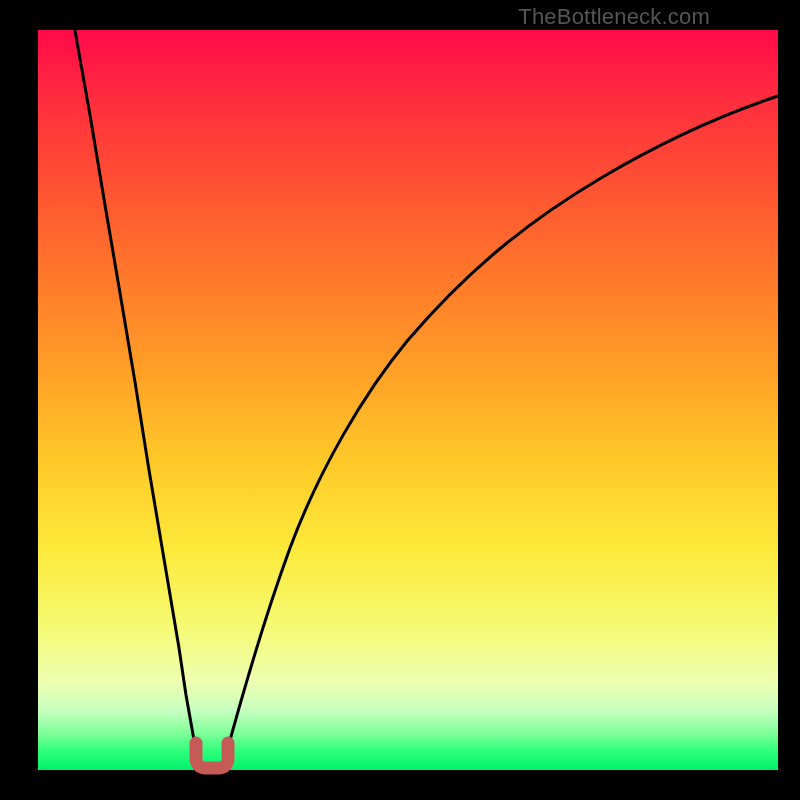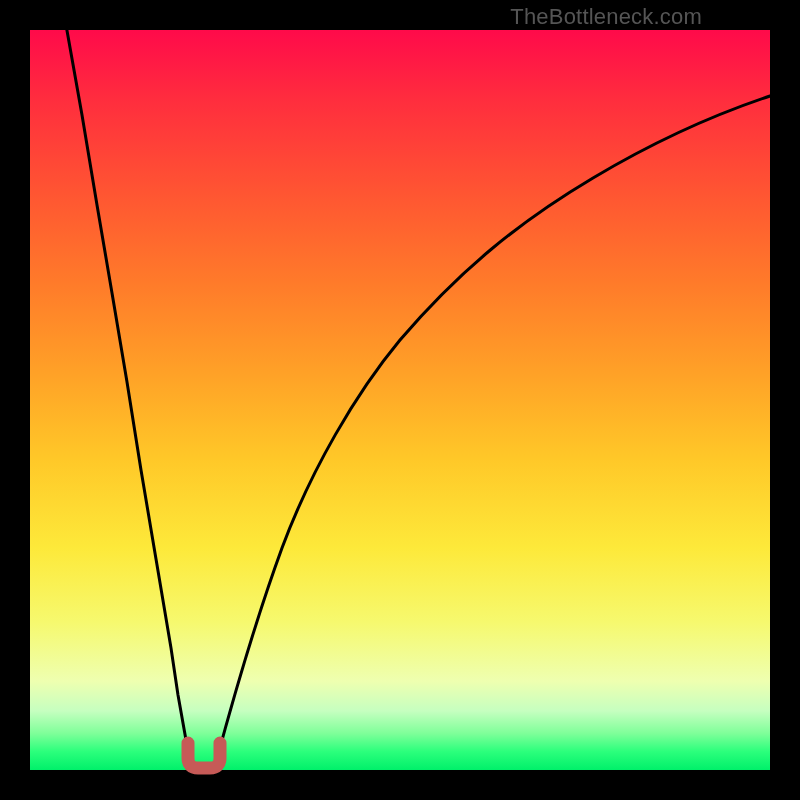--- a/index.html
+++ b/index.html
@@ -6,21 +6,21 @@
     margin: 0;
     padding: 0;
     width: 800px;
     height: 800px;
     background: #000;
     overflow: hidden;
     font-family: Arial, Helvetica, sans-serif;
   }
   .frame {
     position: absolute;
-    left: 0;
+    left: 8px;
     top: 0;
     width: 712px;
     height: 800px;
     background: #000;
   }
   .plot-area {
     position: absolute;
     left: 30px;
     top: 30px;
     width: 740px;

